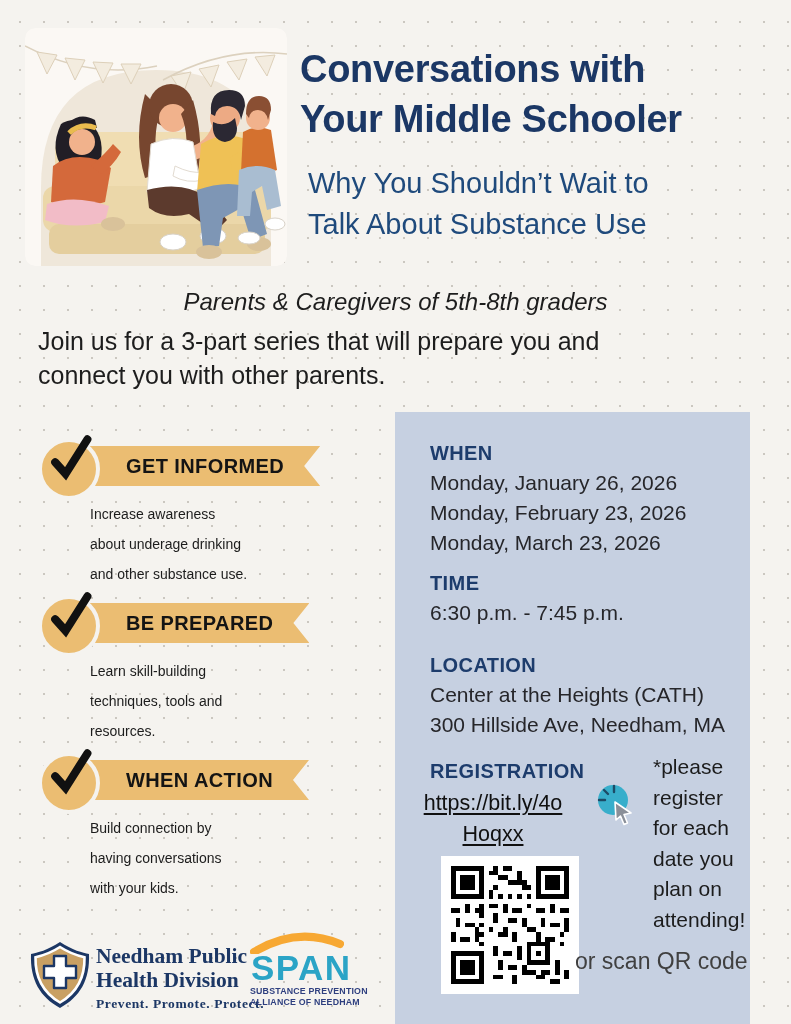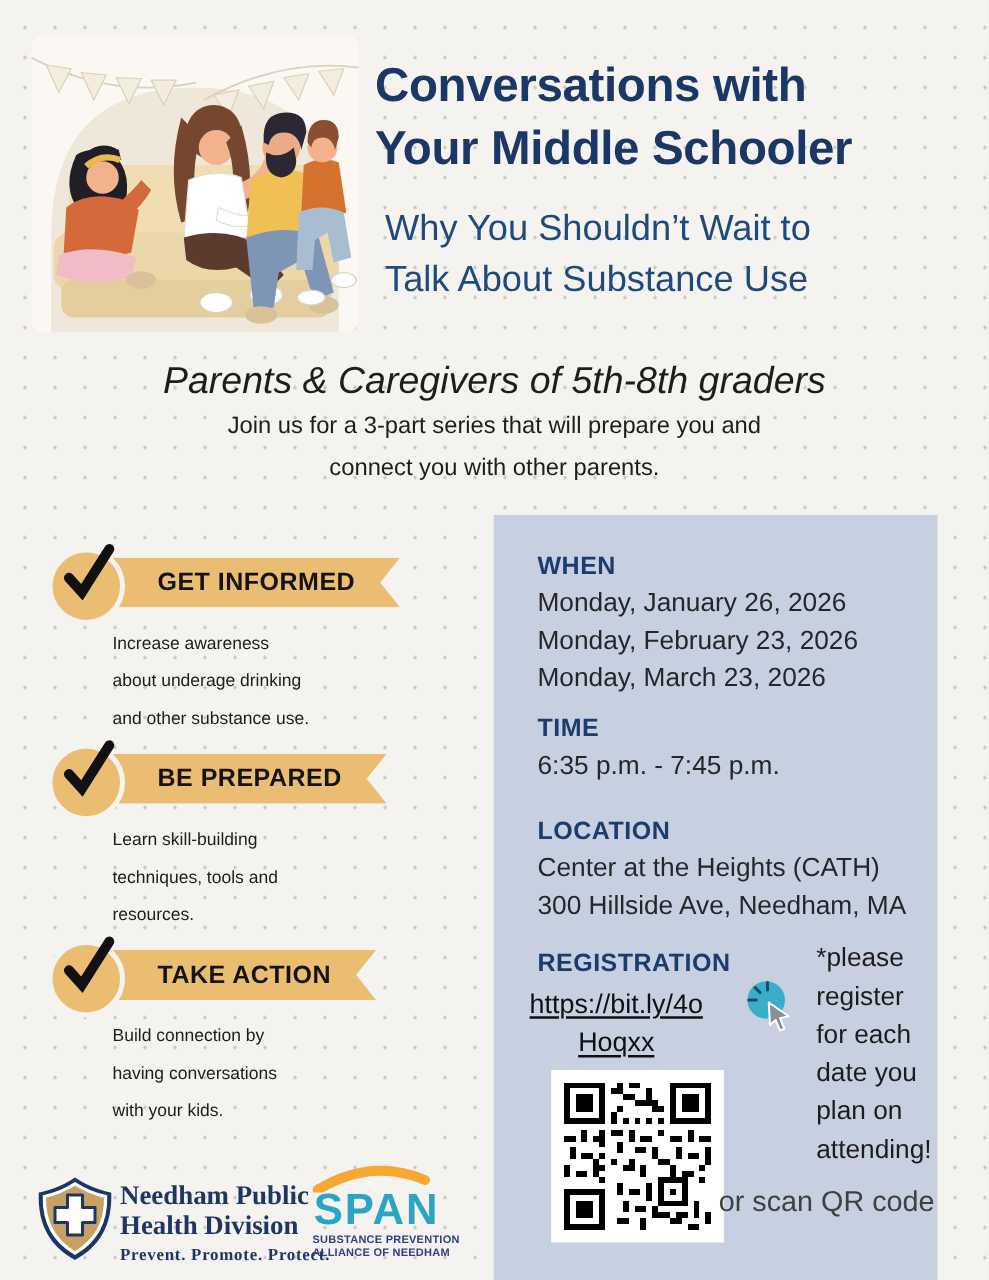--- a/index.html
+++ b/index.html
@@ -12,23 +12,23 @@
   }
   
   .illustration{position:absolute;left:25px;top:28px;width:262px;height:238px;border-radius:10px;overflow:hidden;}
   
   .title{position:absolute;left:300px;top:44px;width:480px;font-size:38px;font-weight:800;
          color:#1B3765;line-height:50px;letter-spacing:-0.3px;}
   .subtitle{position:absolute;left:308px;top:163px;width:470px;font-size:29px;font-weight:500;
          color:#1F4A7C;line-height:41px;}
   
   .audience{position:absolute;left:38px;top:288px;width:715px;text-align:center;
-         font-size:30px;font-style:italic;color:#1d1d1d;}
-  .intro{position:absolute;left:38px;top:324px;width:715px;text-align:center;
-         font-size:19px;color:#1d1d1d;line-height:34px;}
+         font-size:24px;font-style:italic;color:#1d1d1d;}
+  .intro{position:absolute;left:38px;top:324px;width:715px;text-align:left;
+         font-size:25px;color:#1d1d1d;line-height:34px;}
   
   .section{position:absolute;left:38px;width:352px;}
   .sec1{top:437px}.sec2{top:594px}.sec3{top:751px}
   .badge-row{position:relative;height:58px;}
   .ribbon{position:absolute;left:52px;top:9px;height:40px;display:flex;align-items:center;
       background:#EBBD72;padding:0 36px 0 36px;font-size:20px;font-weight:700;color:#141414;
       letter-spacing:0.4px;clip-path:polygon(0 0,100% 0,calc(100% - 16px) 50%,100% 100%,0 100%);}
   .badge-circle{position:absolute;left:0;top:1px;width:54px;height:54px;border-radius:50%;
       background:#EBBD72;border:4px solid #F5F3EF;box-sizing:content-box;}
   .badge-circle svg{position:absolute;left:4px;top:-10px;overflow:visible;}
@@ -176,21 +176,21 @@
     </div>
     <div class="sec-body">
       <div>Learn skill-building</div>
       <div>techniques, tools and</div>
       <div>resources.</div>
     </div>
   </div>
 
   <div class="section sec3">
     <div class="badge-row">
-      <div class="ribbon">TAKE ACTION</div>
+      <div class="ribbon">WHEN ACTION</div>
       <div class="badge-circle">
         <svg width="46" height="56" viewBox="0 0 40 40">
           <path d="M8,22 L17,32 L36,2" stroke="#111" stroke-width="7" fill="none" stroke-linecap="round"></path>
         </svg>
       </div>
     </div>
     <div class="sec-body">
       <div>Build connection by</div>
       <div>having conversations</div>
       <div>with your kids.</div>
@@ -199,21 +199,21 @@
 
   <div class="panel">
     <div class="hdr hdr-when">WHEN</div>
     <div class="txt when-dates">
       <div>Monday, January 26, 2026</div>
       <div>Monday, February 23, 2026</div>
       <div>Monday, March 23, 2026</div>
     </div>
 
     <div class="hdr hdr-time">TIME</div>
-    <div class="txt time-text">6:35 p.m. - 7:45 p.m.</div>
+    <div class="txt time-text">6:30 p.m. - 7:45 p.m.</div>
 
     <div class="hdr hdr-loc">LOCATION</div>
     <div class="txt loc-text">
       <div>Center at the Heights (CATH)</div>
       <div>300 Hillside Ave, Needham, MA</div>
     </div>
 
     <div class="hdr hdr-reg">REGISTRATION</div>
     <div class="reg-link">https://bit.ly/4oHoqxx</div>
 

